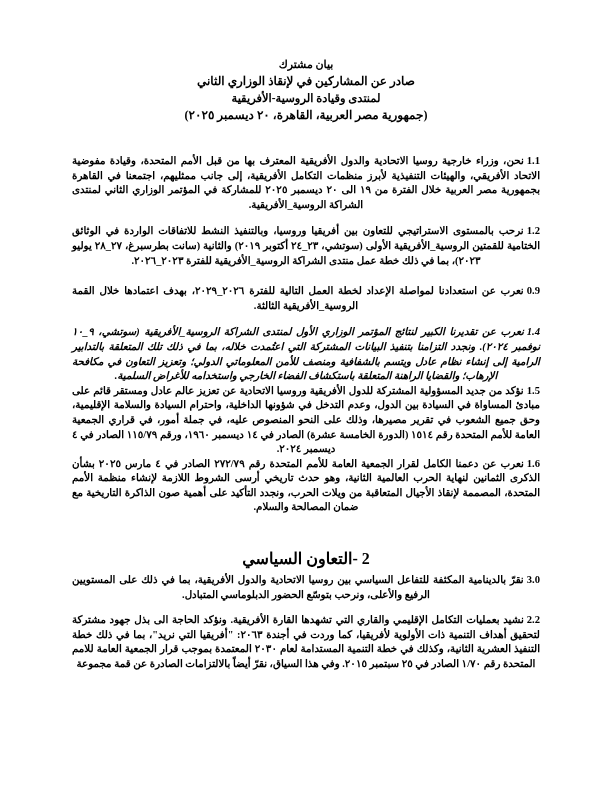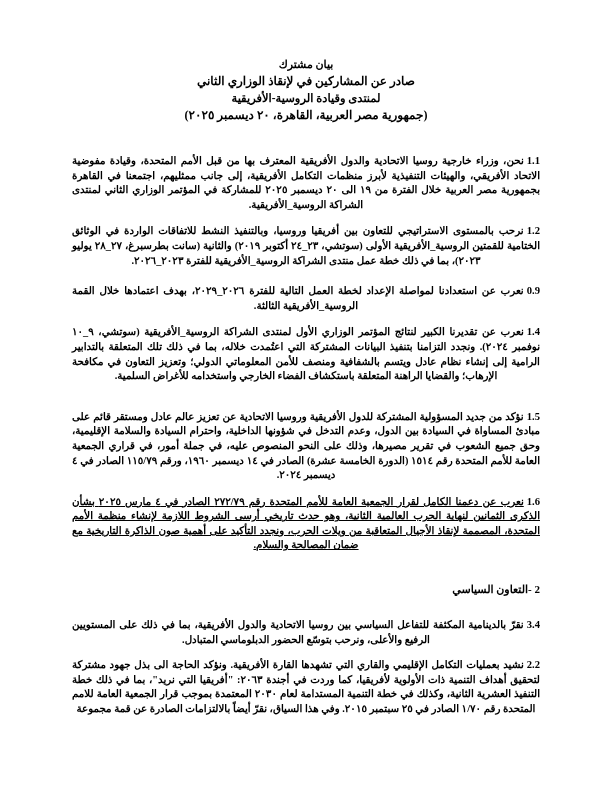--- a/index.html
+++ b/index.html
@@ -70,30 +70,31 @@
     margin-left: 3px;
   }
   .para .txt {
     font-weight: bold;
   }
 
   
   .para.p11 { margin-bottom: 12px; }
   .para.p12 { margin-bottom: 16px; }
   .para.p13 { margin-bottom: 12px; }
-  .para.p14 { margin-bottom: 26px; }
-  .para.p15 { margin-bottom: 12px; }
-  .para.p16 { margin-bottom: 28px; text-decoration: underline; }
+  .para.p14 { margin-bottom: 0; font-style: italic; }
+  .para.p15 { margin-bottom: 0; }
+  .para.p16 { margin-bottom: 36px; }
 
   
   .section-heading {
+    text-align: center;
     font-weight: bold;
-    font-size: 11px;
+    font-size: 16px;
     line-height: 16px;
-    margin: 6px 0 21px 0;
+    margin: 6px 0 6px 0;
     direction: rtl;
     unicode-bidi: isolate;
   }
   .section-heading .sec-num {
     direction: ltr;
     unicode-bidi: embed;
     display: inline-block;
   }
 </style>
 </head>
@@ -131,21 +132,21 @@
 
     <p class="para p16">
       <span class="num">1.6</span><span class="txt">نعرب عن دعمنا الكامل لقرار الجمعية العامة للأمم المتحدة رقم ٢٧٢/٧٩ الصادر في ٤ مارس ٢٠٢٥ بشأن الذكرى الثمانين لنهاية الحرب العالمية الثانية، وهو حدث تاريخي أرسى الشروط اللازمة لإنشاء منظمة الأمم المتحدة، المصممة لإنقاذ الأجيال المتعاقبة من ويلات الحرب، ونجدد التأكيد على أهمية صون الذاكرة التاريخية مع ضمان المصالحة والسلام.</span>
     </p>
 
     <div class="section-heading">
       <span class="sec-num">2</span><span> -</span><span>التعاون السياسي</span>
     </div>
 
     <p class="para">
-      <span class="num">3.4</span><span class="txt">نقرّ بالدينامية المكثفة للتفاعل السياسي بين روسيا الاتحادية والدول الأفريقية، بما في ذلك على المستويين الرفيع والأعلى، ونرحب بتوسّع الحضور الدبلوماسي المتبادل.</span>
+      <span class="num">3.0</span><span class="txt">نقرّ بالدينامية المكثفة للتفاعل السياسي بين روسيا الاتحادية والدول الأفريقية، بما في ذلك على المستويين الرفيع والأعلى، ونرحب بتوسّع الحضور الدبلوماسي المتبادل.</span>
     </p>
 
     <p class="para">
       <span class="num">2.2</span><span class="txt">نشيد بعمليات التكامل الإقليمي والقاري التي تشهدها القارة الأفريقية. ونؤكد الحاجة الى بذل جهود مشتركة لتحقيق أهداف التنمية ذات الأولوية لأفريقيا، كما وردت في أجندة ٢٠٦٣: "أفريقيا التي نريد"، بما في ذلك خطة التنفيذ العشرية الثانية، وكذلك في خطة التنمية المستدامة لعام ٢٠٣٠ المعتمدة بموجب قرار الجمعية العامة للامم المتحدة رقم ١/٧٠ الصادر في ٢٥ سبتمبر ٢٠١٥. وفي هذا السياق، نقرّ أيضاً بالالتزامات الصادرة عن قمة مجموعة</span>
     </p>
 
   </div>
 </div>
 
 </body></html>

